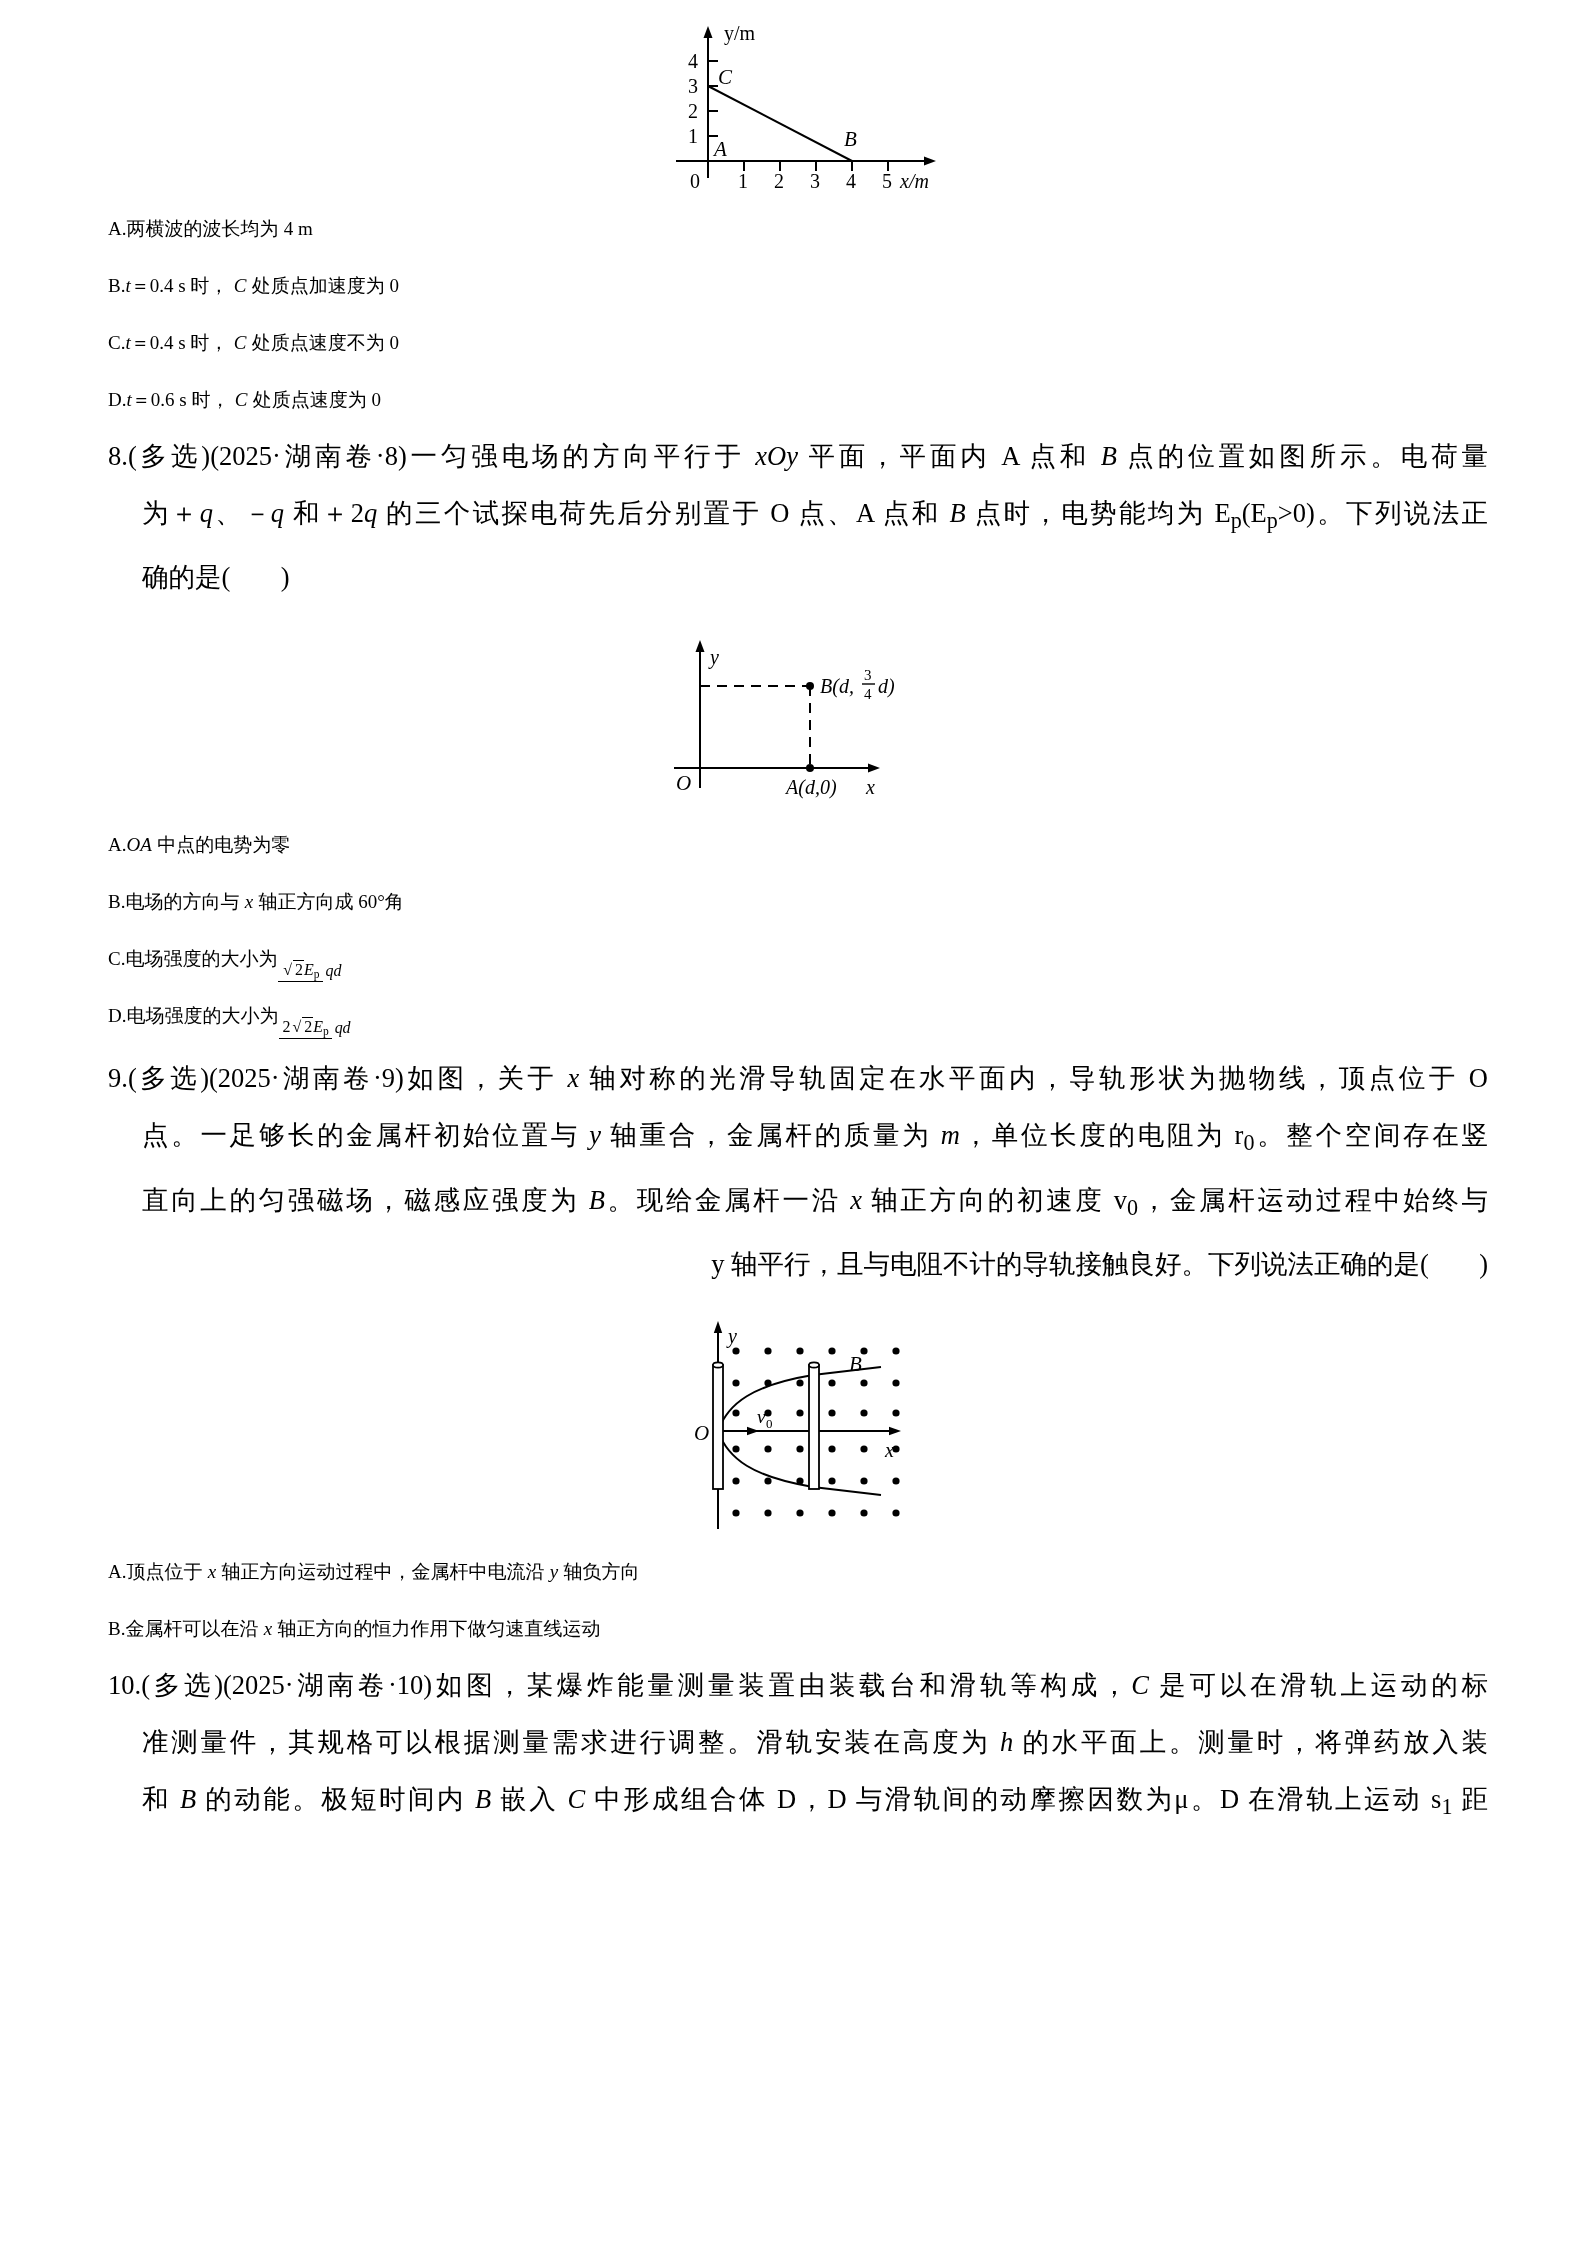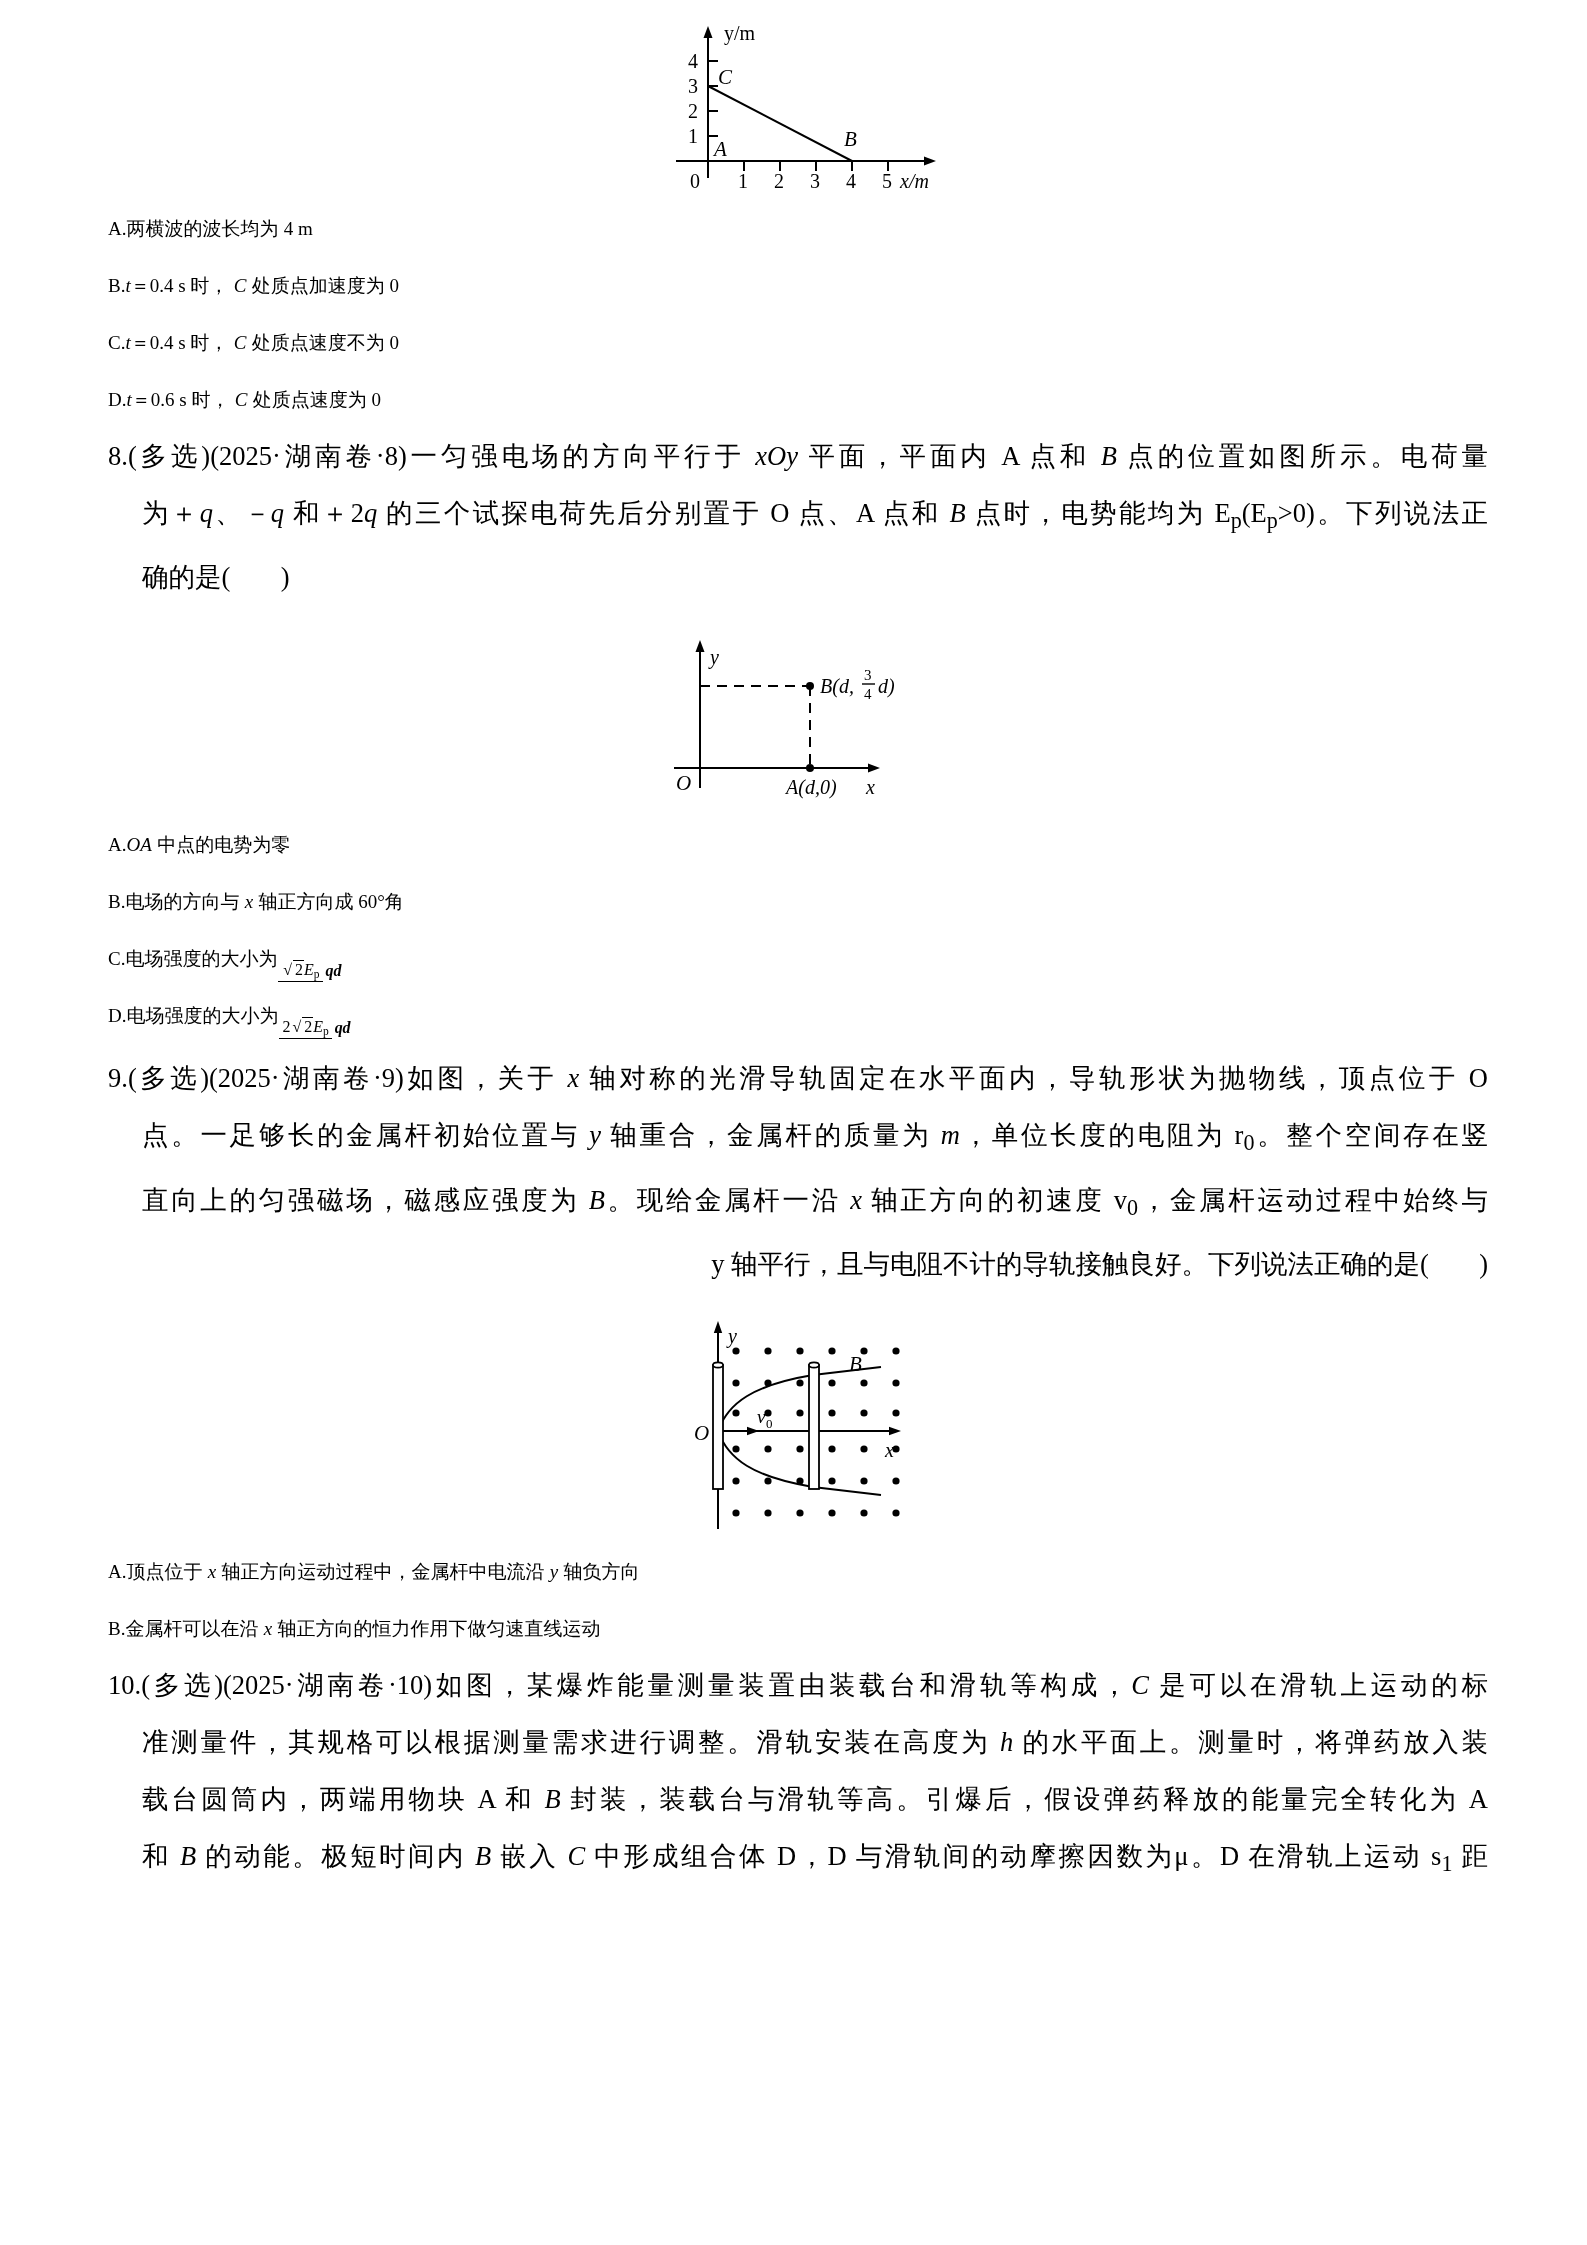--- a/index.html
+++ b/index.html
@@ -72,21 +72,20 @@
     margin: 0 1px;
   }
   .frac .num {
     padding: 0 3px;
     border-bottom: 1.3px solid #000;
     display: block;
   }
   .frac .den {
     padding: 0 3px;
     display: block;
-    font-weight: bold;
   }
   .sqrt {
     display: inline-block;
     position: relative;
     padding-left: 0.12em;
   }
   .sqrt > .radicand {
     border-top: 1.2px solid #000;
     padding: 0 1px 0 2px;
     margin-left: 1px;
@@ -315,18 +314,17 @@
   <p class="opt">
     <span>A.</span><span>顶点位于</span><span class="sp"></span><i>x</i><span class="sp"></span><span>轴正方向运动过程中，金属杆中电流沿</span><span class="sp"></span><i>y</i><span class="sp"></span><span>轴负方向</span>
   </p>
   <p class="opt">
     <span>B.</span><span>金属杆可以在沿</span><span class="sp"></span><i>x</i><span class="sp"></span><span>轴正方向的恒力作用下做匀速直线运动</span>
   </p>
 
   <div class="qbody">
     <span class="qline just"><span>10.</span><span>(多选)</span><span>(2025·湖南卷·10)</span><span>如图，某爆炸能量测量装置由装载台和滑轨等构成，<i>C</i> 是可以在滑轨上运动的标</span></span>
     <span class="qline just" style="padding-left:34px;">准测量件，其规格可以根据测量需求进行调整。滑轨安装在高度为 <i>h</i> 的水平面上。测量时，将弹药放入装</span>
-    <span class="qline just" style="padding-left:34px;">载台圆筒内，两端用物块 A 和 <i>B</i> 封装，装载台与滑轨等高。引爆后，假设弹药释放的能量完全转化为 A</span>
     <span class="qline just" style="padding-left:34px;">和 <i>B</i> 的动能。极短时间内 <i>B</i> 嵌入 <i>C</i> 中形成组合体 D，D 与滑轨间的动摩擦因数为μ。D 在滑轨上运动 s<sub>1</sub> 距</span>
   </div>
 
 </div>
 </div>
 
 </body></html>

